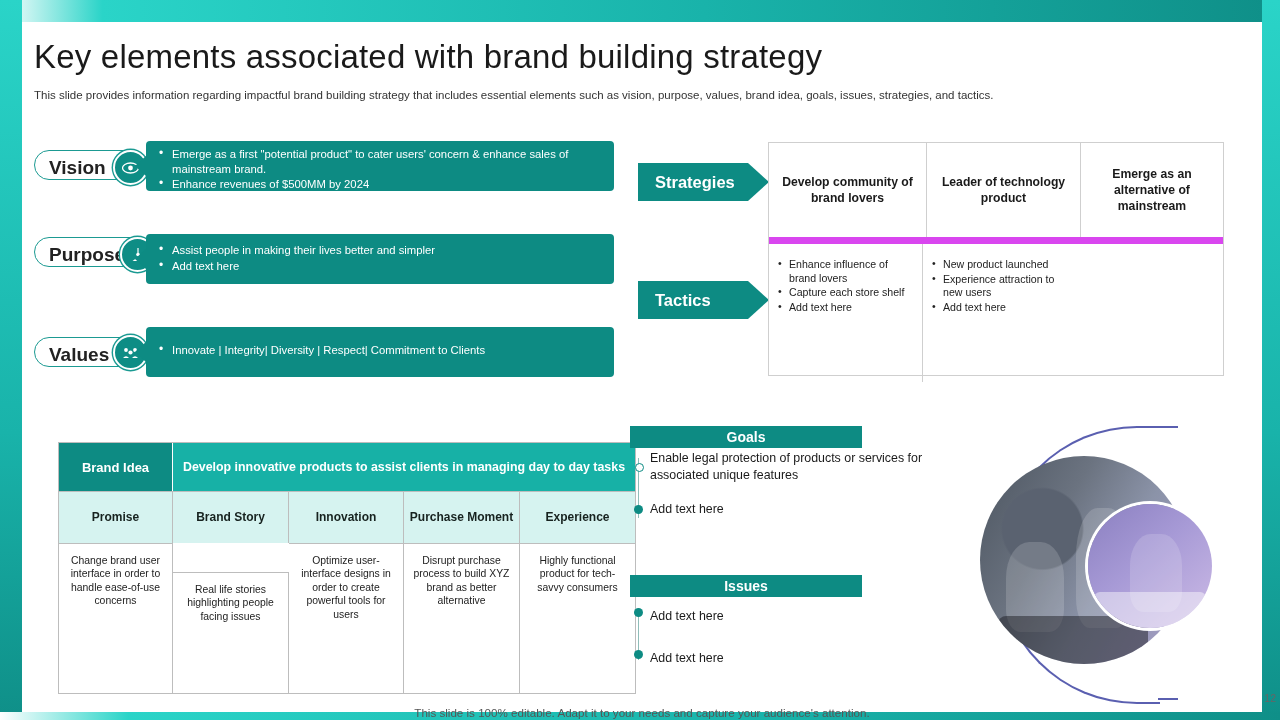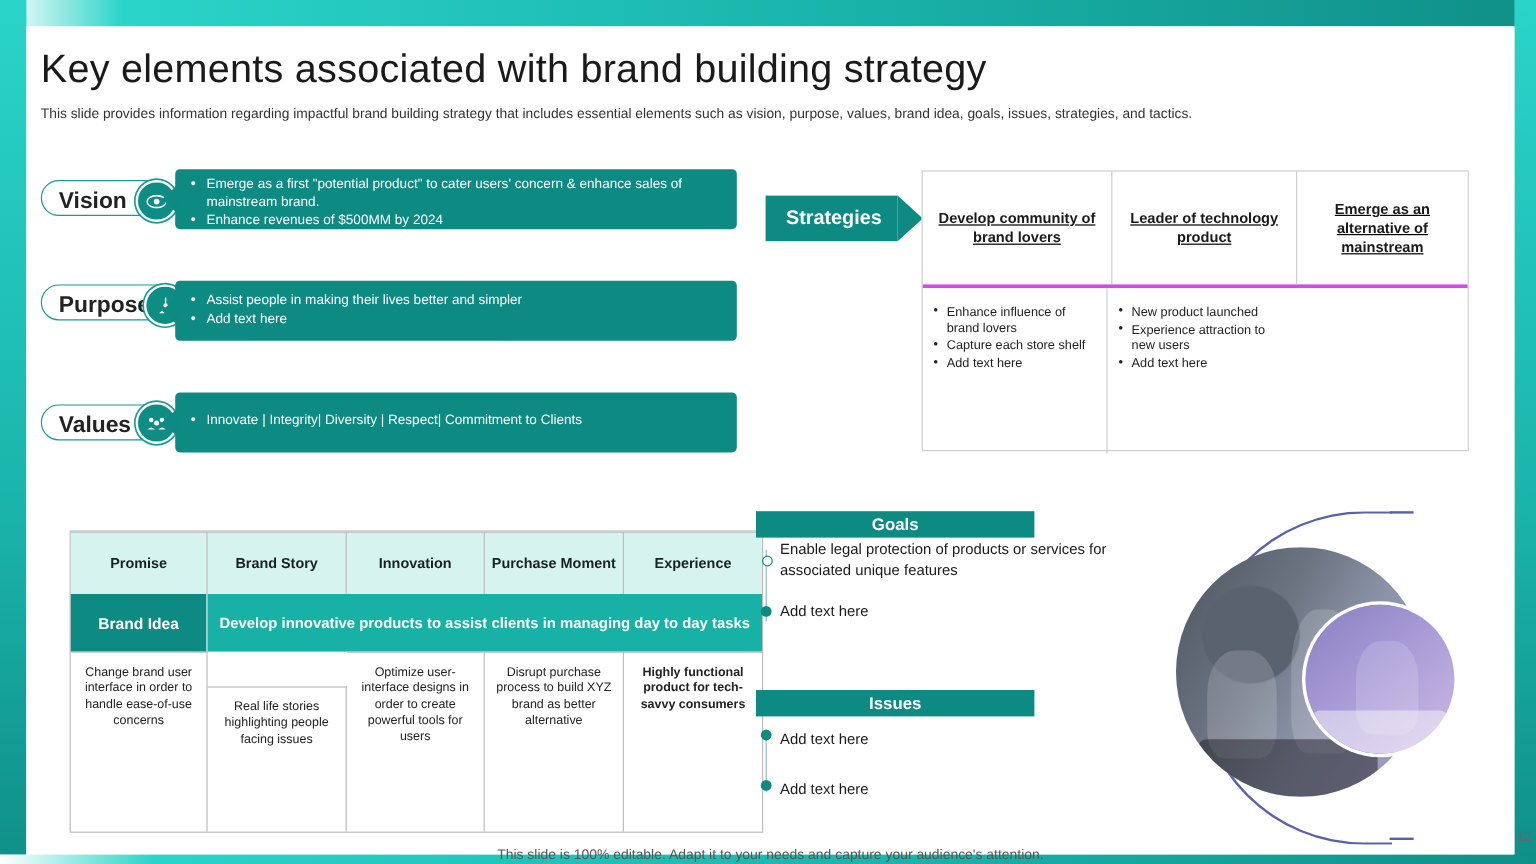--- a/index.html
+++ b/index.html
@@ -106,21 +106,21 @@
   .rtable {
     position:absolute; border:1px solid #cfcfcf; box-sizing:border-box;
     background:#ffffff;
   }
   .rtable .hdr-row, .rtable .body-row { display:flex; }
   .rtable .cell {
     box-sizing:border-box; border-right:1px solid #cfcfcf;
     padding:6px 8px;
   }
   .rtable .cell:last-child { border-right:none; }
-  .rtable .hdr-row { border-bottom:3px solid #d946ef;text-decoration:underline; }
+  .rtable .hdr-row { border-bottom:7px solid #d946ef; }
   .rtable .hdr-cell {
     display:flex; align-items:center; justify-content:center; text-align:center;
     font-size:12.2px; font-weight:bold; color:#1a1a1a; line-height:16px;
   }
   .rtable ul { margin:0; padding:0 2px 0 12px; list-style:none; }
   .rtable li {
     position:relative; font-size:10.6px; line-height:13.6px; color:#222;
     margin-bottom:1px;
   }
   .rtable li::before { content:"•"; position:absolute; left:-11px; top:-1px; }
@@ -266,20 +266,21 @@
         <path d="M10 12 Q13 8.6 16 12 Z" fill="#ffffff"></path>
       </svg>
     </div>
     <div class="arrowbox" style="left:124px; top:305px; width:468px; height:50px; padding:16px 0 0 0;">
       <ul>
         <li>Innovate | Integrity| Diversity | Respect|  Commitment to Clients</li>
       </ul>
     </div>
 
     <div class="chev" style="left:616px; top:141px; width:110px; height:38px;">Strategies</div>
+    <div class="chev" style="left:616px; top:259px; width:110px; height:38px;">Tactics</div>
 
     <div class="rtable" style="left:746px; top:120px; width:456px; height:234px;">
       <div class="hdr-row" style="height:94px;">
         <div class="cell hdr-cell" style="width:158px;">Develop community of  brand lovers</div>
         <div class="cell hdr-cell" style="width:154px;">Leader of technology product</div>
         <div class="cell hdr-cell" style="width:142px;">Emerge as an alternative of mainstream</div>
       </div>
       <div class="body-row" style="height:138px;">
         <div class="cell" style="width:154px; padding-top:14px;">
           <ul>
@@ -292,37 +293,37 @@
           <ul>
             <li>New product launched</li>
             <li>Experience attraction to new users</li>
             <li>Add text here</li>
           </ul>
         </div>
       </div>
     </div>
 
     <div class="btable">
+      <div class="row bi-head">
+        <div class="c1">Brand Idea</div>
+        <div class="c2">Develop innovative products to assist clients in managing day to day tasks</div>
+      </div>
       <div class="row bi-sub">
         <div class="c" style="width:114px;">Promise</div>
         <div class="c" style="width:116px;">Brand Story</div>
         <div class="c" style="width:115px;">Innovation</div>
         <div class="c" style="width:116px;">Purchase Moment</div>
         <div class="c" style="width:115px;">Experience</div>
       </div>
-      <div class="row bi-head">
-        <div class="c1">Brand Idea</div>
-        <div class="c2">Develop innovative products to assist clients in managing day to day tasks</div>
-      </div>
       <div class="row bi-body">
         <div class="c" style="width:114px;">Change brand user interface in order to handle ease-of-use concerns</div>
         <div class="c" style="width:116px;margin-top:29px;">Real life stories highlighting people facing issues</div>
         <div class="c" style="width:115px;">Optimize user-interface designs in order to create powerful tools for users</div>
         <div class="c" style="width:116px;">Disrupt purchase process to build XYZ brand as better alternative</div>
-        <div class="c" style="width:115px;font-weight:bold;">Highly functional product for tech-savvy consumers</div>
+        <div class="c" style="width:115px;">Highly functional product for tech-savvy consumers</div>
       </div>
     </div>
 
     <div class="banner" style="left:608px; top:404px; width:232px;">Goals</div>
     <div class="vline" style="left:616px; top:436px; height:60px;"></div>
     <div class="dot hollow" style="left:613px; top:441px;"></div>
     <div class="bullet-line" style="left:628px; top:428px; width:320px;">Enable legal protection of products or services for associated unique features</div>
     <div class="dot" style="left:612px; top:483px;"></div>
     <div class="bullet-line" style="left:628px; top:479px; width:300px;">Add text here</div>
 

